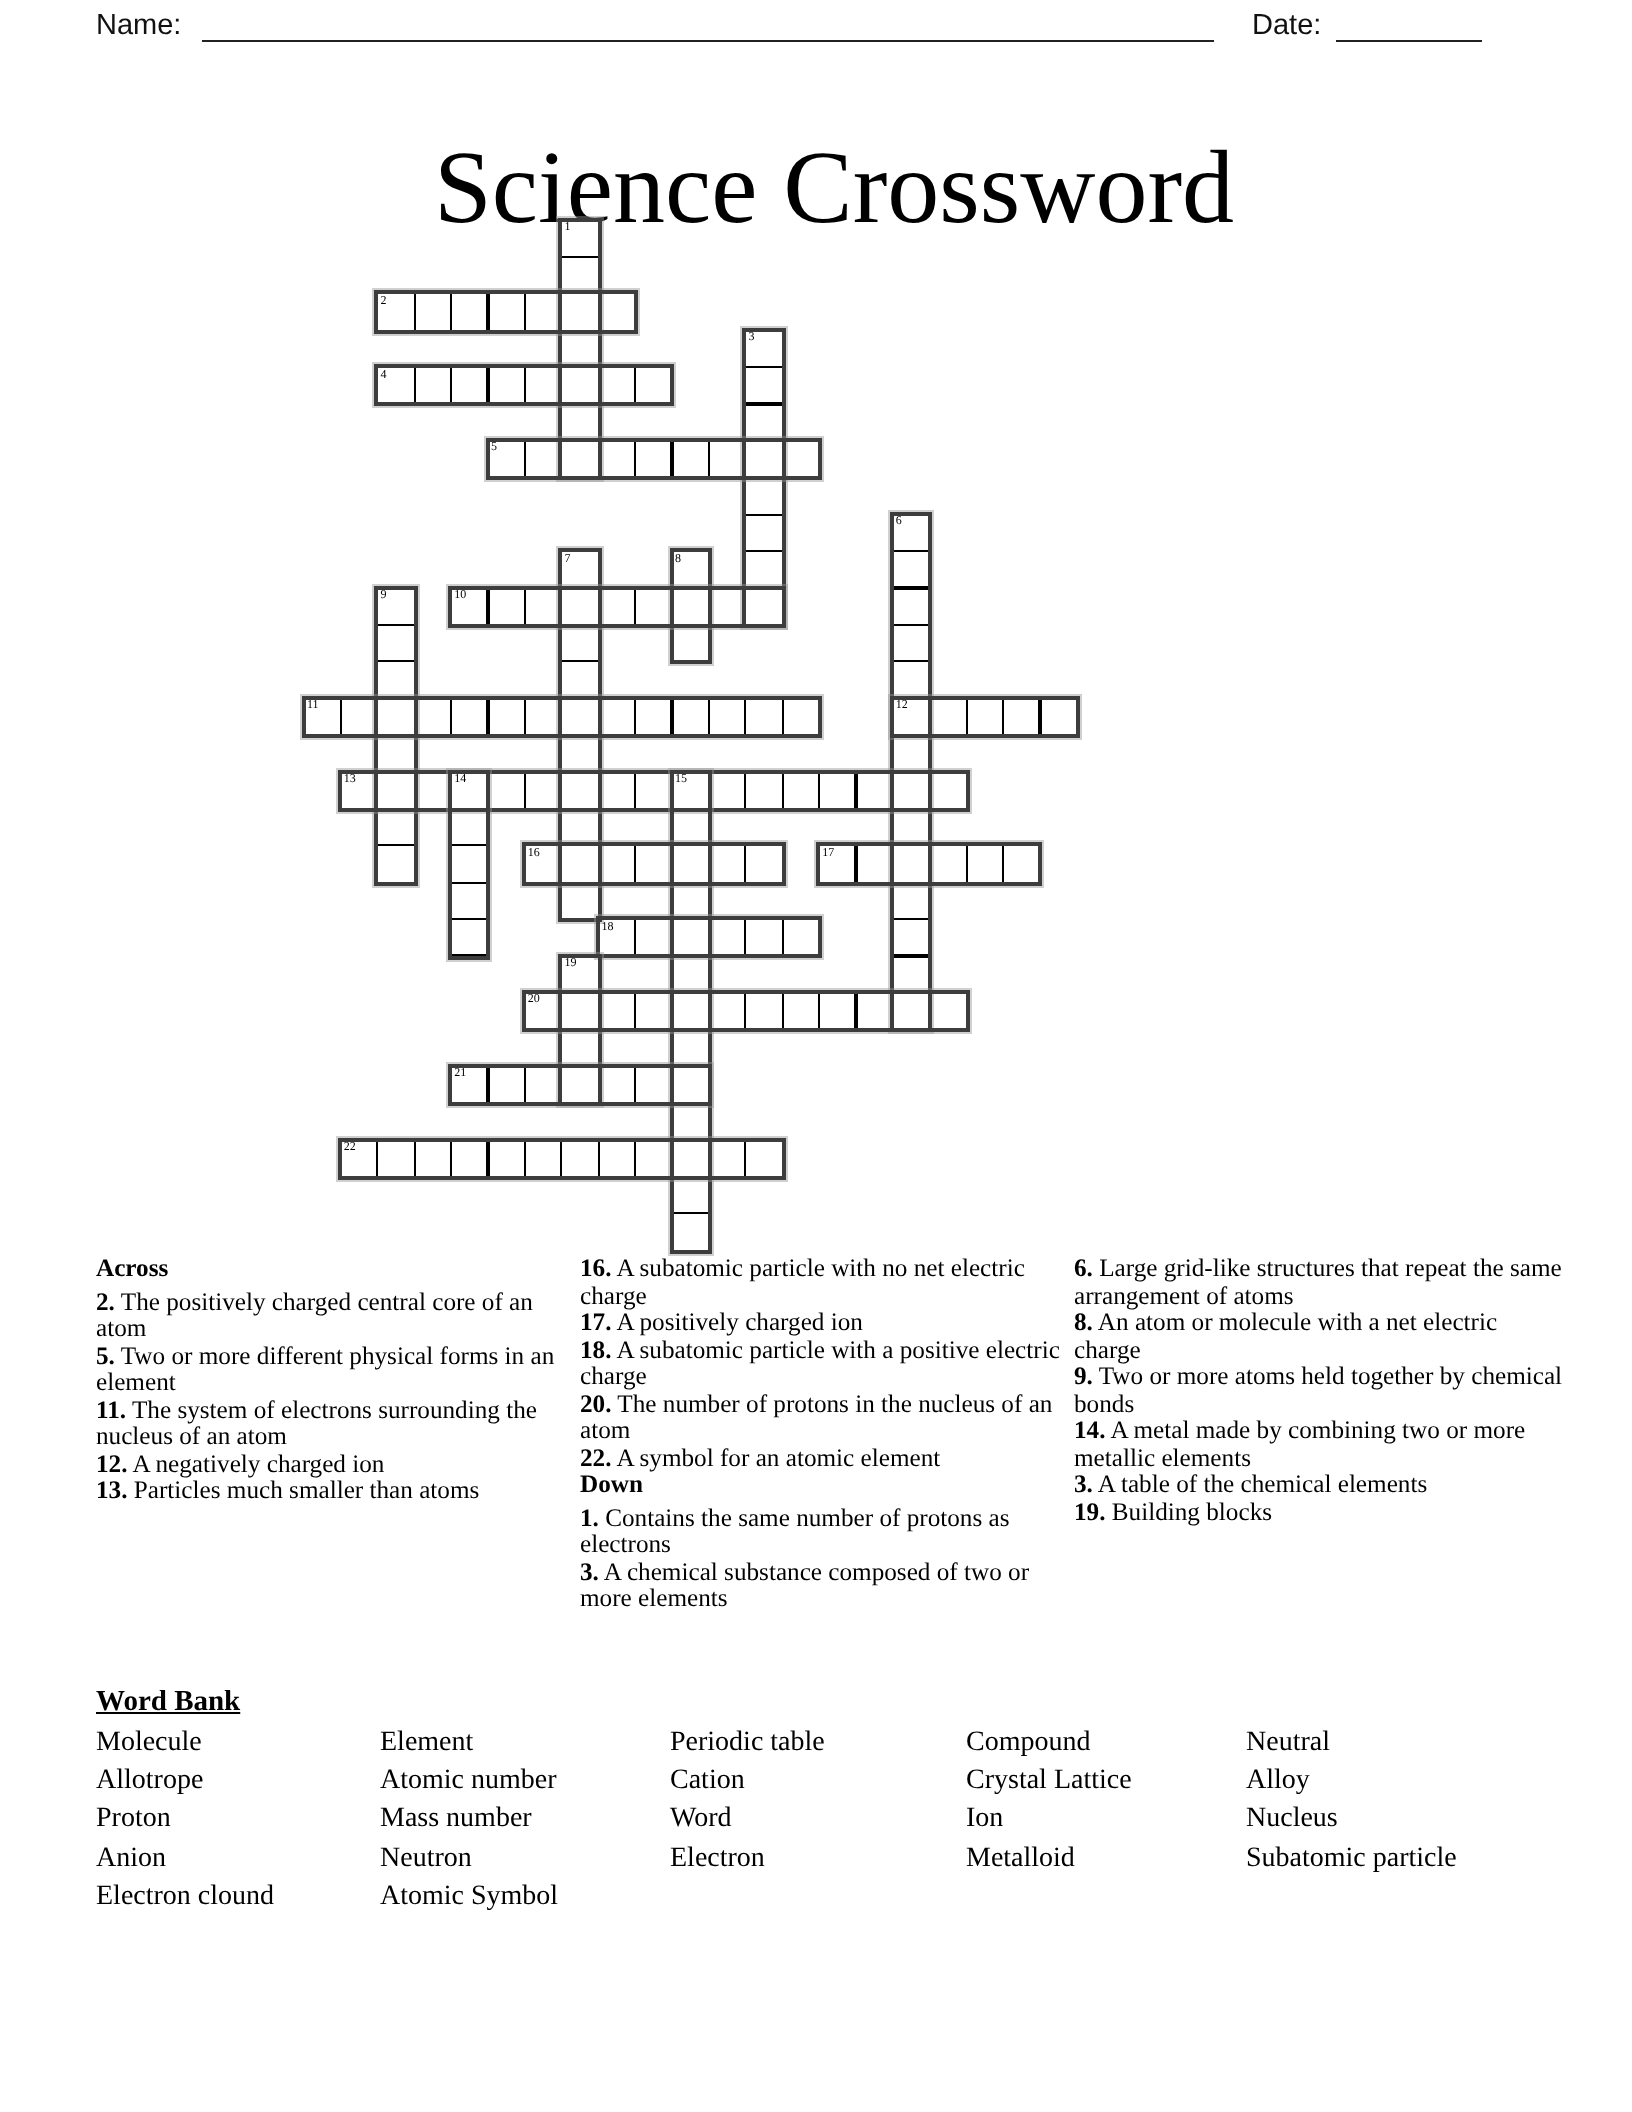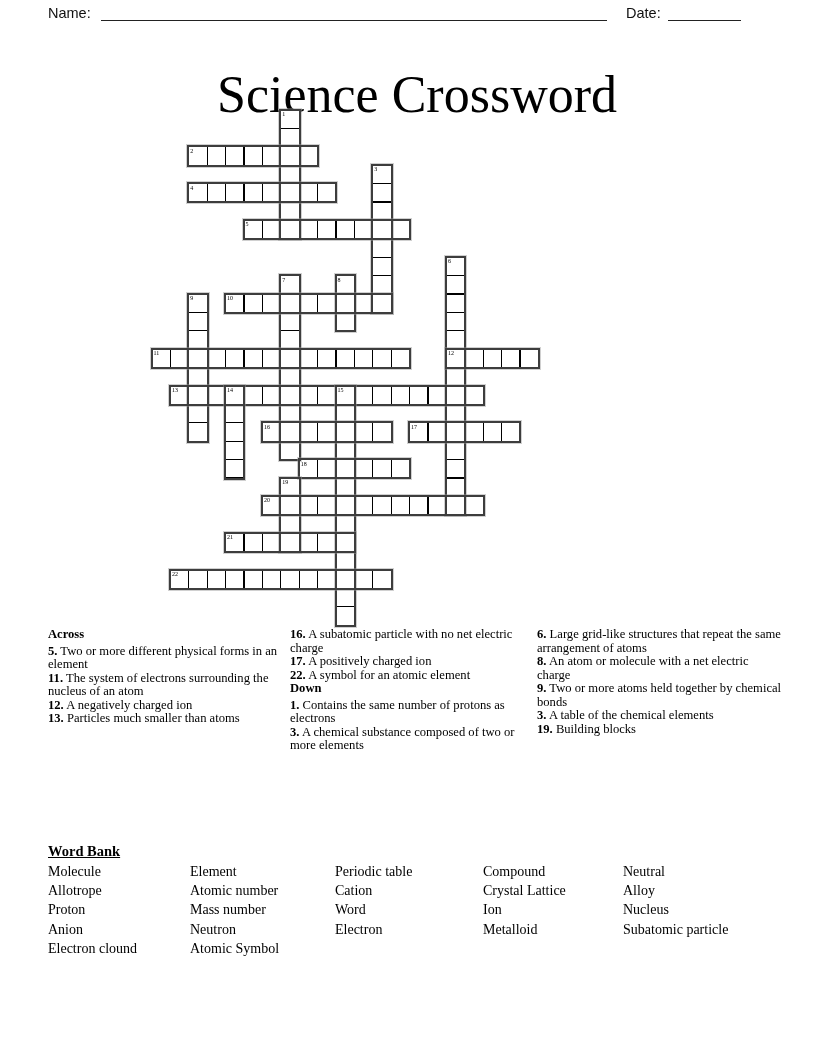--- a/index.html
+++ b/index.html
@@ -265,37 +265,41 @@
       <span class="cell-num" style="left: 112.4px; top: 387.9px;">20</span>
       <div class="word-outline" style="left: 72.6px; top: 422.2px; width: 131.8px; height: 21.4px;"></div>
       <span class="cell-num" style="left: 75.6px; top: 424.7px;">21</span>
       <div class="word-outline" style="left: 17.4px; top: 459px; width: 223.8px; height: 21.4px;"></div>
       <span class="cell-num" style="left: 20.4px; top: 461.5px;">22</span>
     </div>
 
   <div class="clues">
     <div class="clue-col" id="clue-col-0">
         <div class="clue-heading">Across</div>
+        <div class="clue"><b>2.</b> The positively charged central core of an atom</div>
         <div class="clue"><b>5.</b> Two or more different physical forms in an element</div>
         <div class="clue"><b>11.</b> The system of electrons surrounding the nucleus of an atom</div>
         <div class="clue"><b>12.</b> A negatively charged ion</div>
         <div class="clue"><b>13.</b> Particles much smaller than atoms</div>
       </div>
     <div class="clue-col" id="clue-col-1">
         <div class="clue"><b>16.</b> A subatomic particle with no net electric charge</div>
         <div class="clue"><b>17.</b> A positively charged ion</div>
+        <div class="clue"><b>18.</b> A subatomic particle with a positive electric charge</div>
+        <div class="clue"><b>20.</b> The number of protons in the nucleus of an atom</div>
         <div class="clue"><b>22.</b> A symbol for an atomic element</div>
         <div class="clue-heading">Down</div>
         <div class="clue"><b>1.</b> Contains the same number of protons as electrons</div>
         <div class="clue"><b>3.</b> A chemical substance composed of two or more elements</div>
       </div>
     <div class="clue-col" id="clue-col-2">
         <div class="clue"><b>6.</b> Large grid-like structures that repeat the same arrangement of atoms</div>
         <div class="clue"><b>8.</b> An atom or molecule with a net electric charge</div>
         <div class="clue"><b>9.</b> Two or more atoms held together by chemical bonds</div>
+        <div class="clue"><b>14.</b> A metal made by combining two or more metallic elements</div>
         <div class="clue"><b>3.</b> A table of the chemical elements</div>
         <div class="clue"><b>19.</b> Building blocks</div>
       </div>
   </div>
 
   <div class="wb-heading">Word Bank</div>
   <div id="wb-grid">
       <div class="wb-word">Molecule</div>
       <div class="wb-word">Element</div>
       <div class="wb-word">Periodic table</div>

